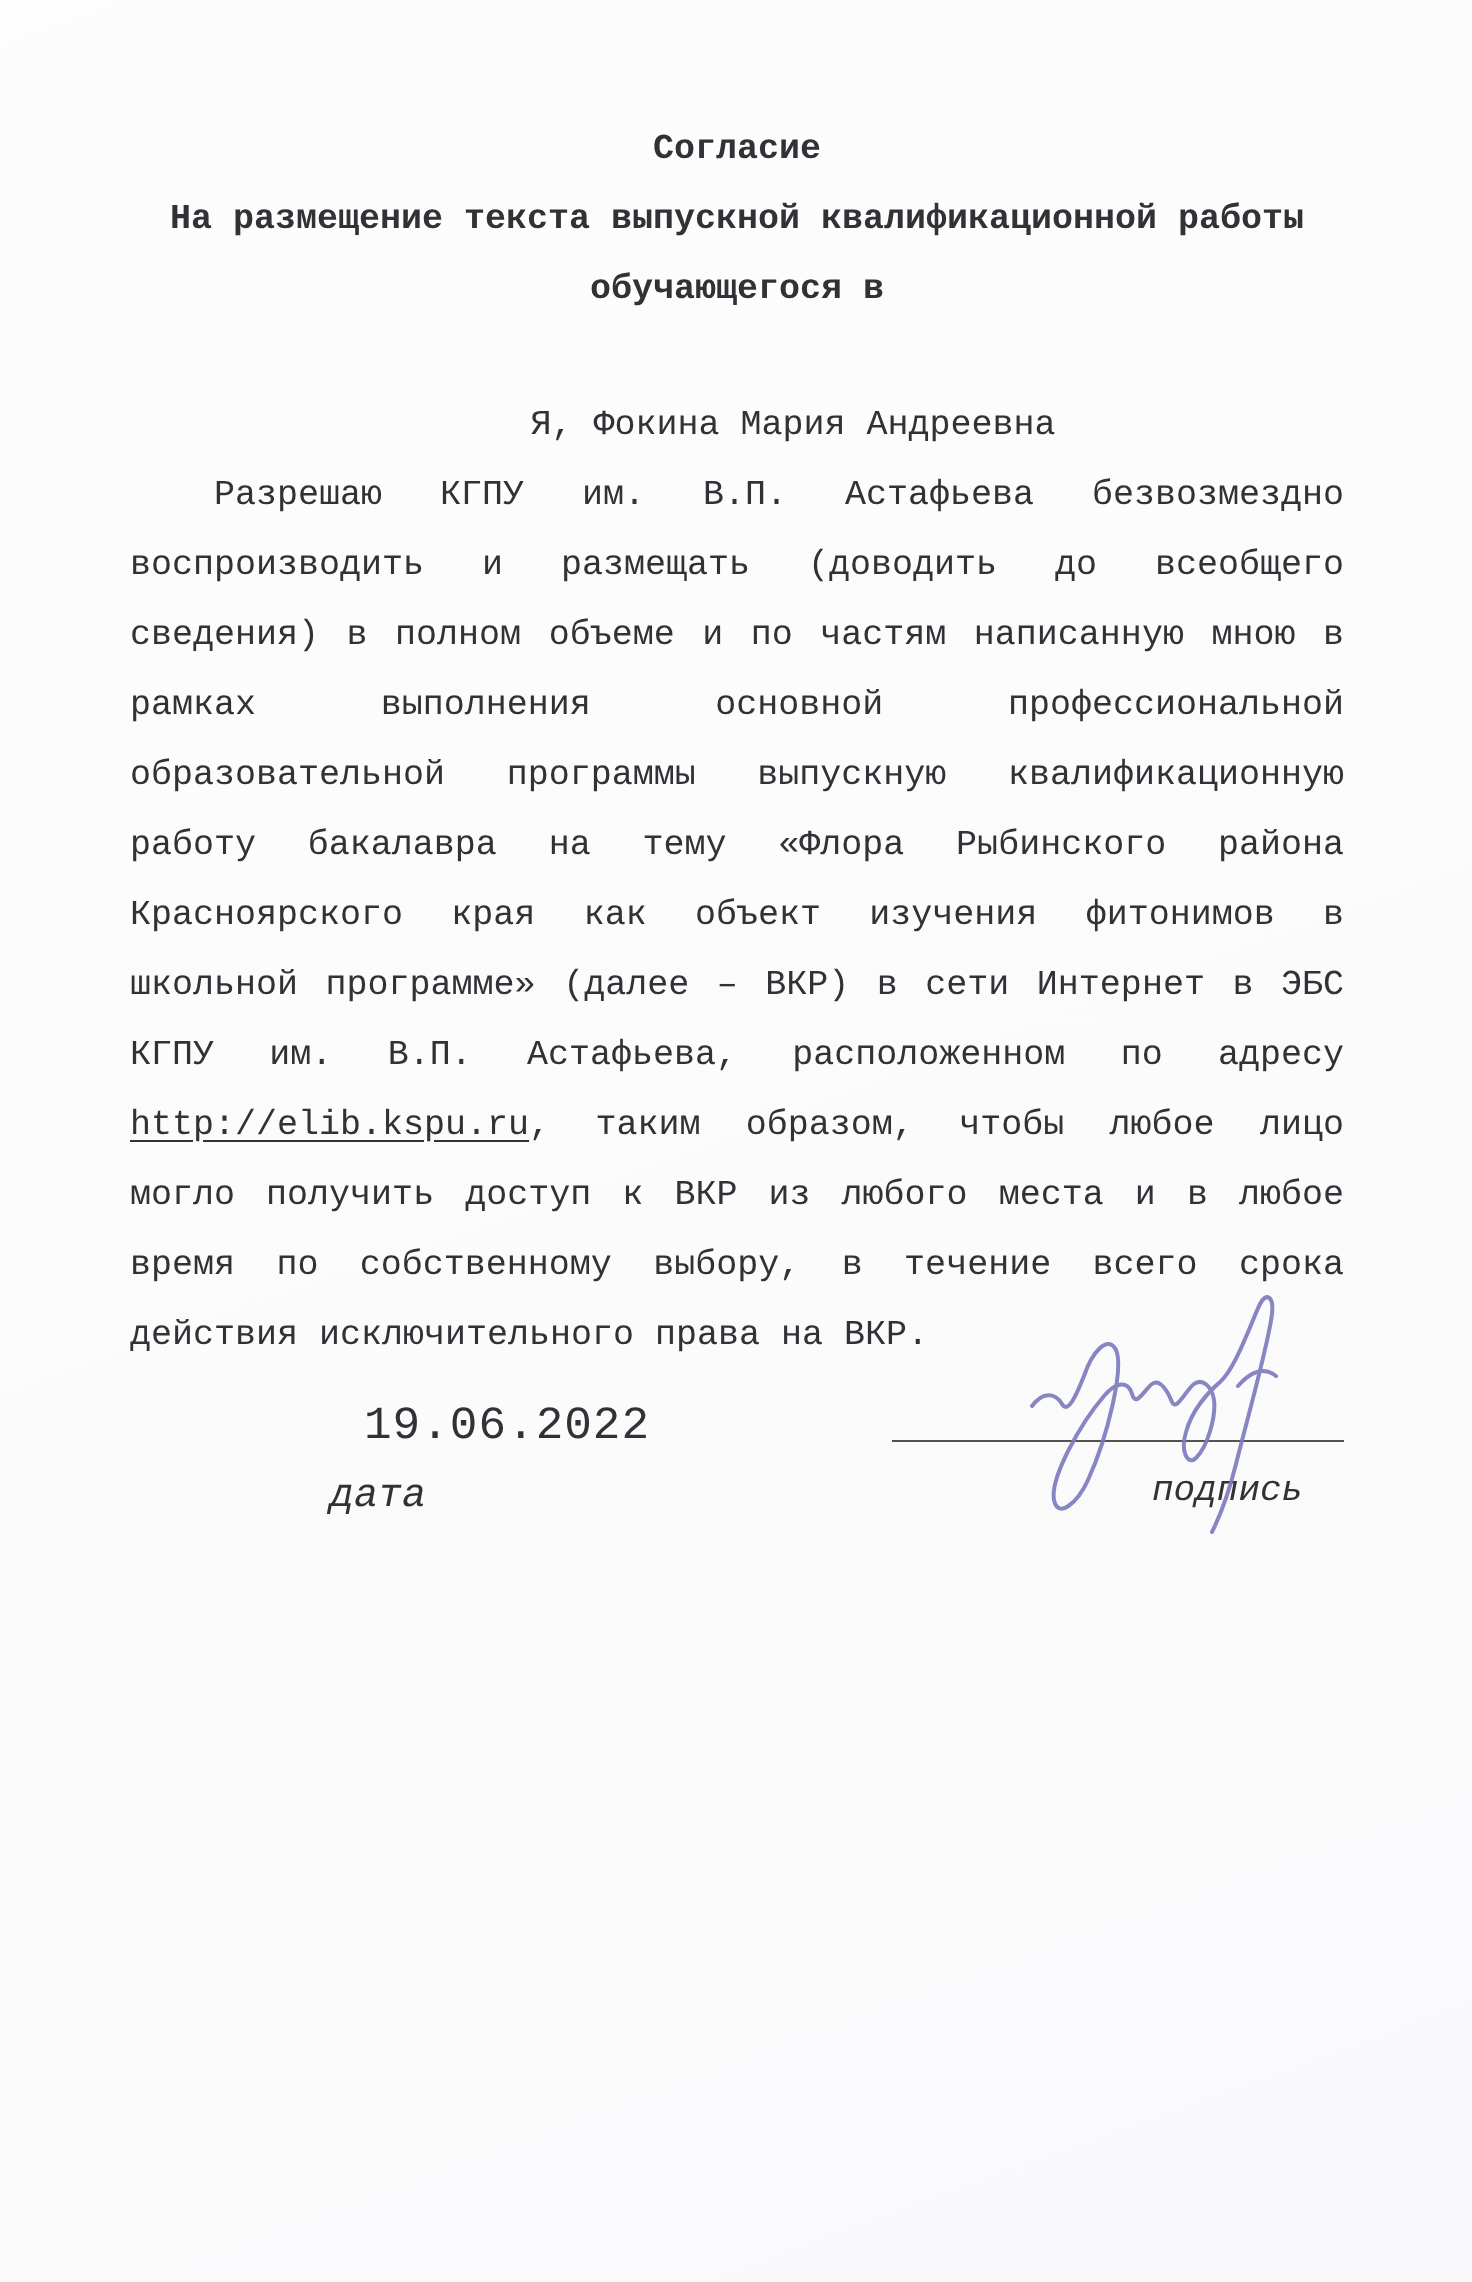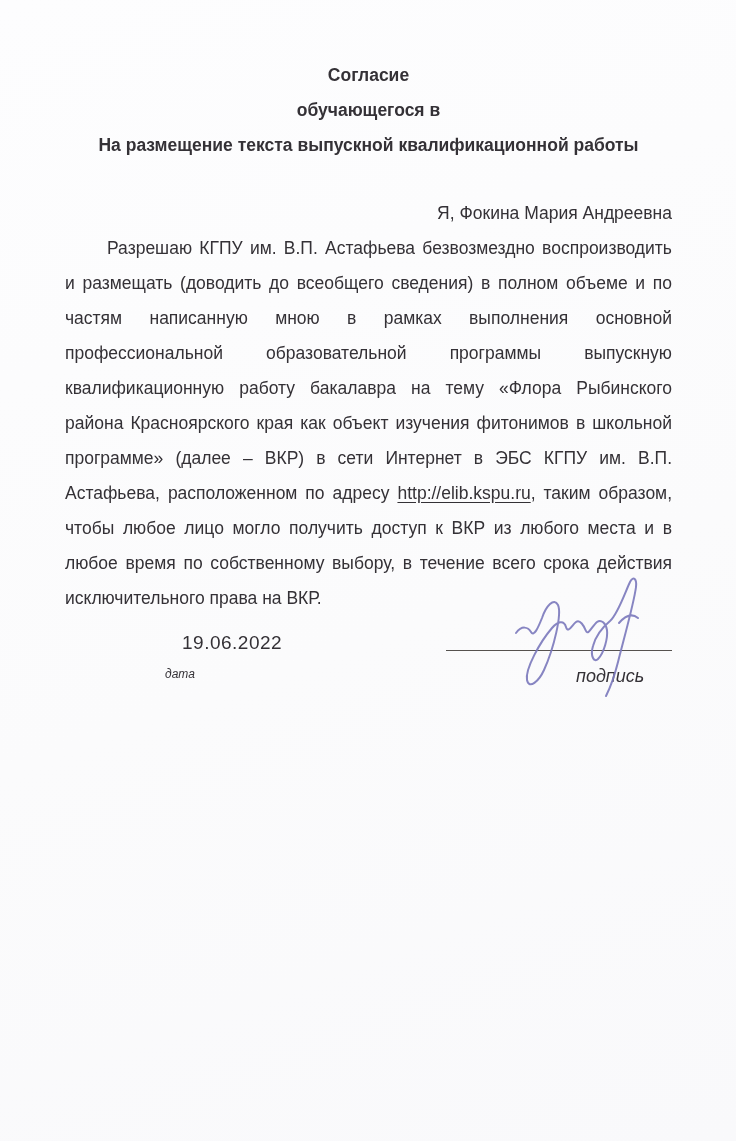--- a/index.html
+++ b/index.html
@@ -7,40 +7,40 @@
     padding: 0;
     background: #e8e8ea;
   }
   .page {
     position: relative;
     width: 736px;
     height: 1141px;
     margin: 0 auto;
     background: linear-gradient(160deg, #fdfdfe 0%, #fbfbfc 55%, #f9f9fb 100%);
     overflow: hidden;
-    font-family: Liberation Sans, sans-serif;
+    font-family: Liberation Mono, monospace;
     color: #343136;
   }
   .content {
     padding: 58px 64px 0 65px;
   }
   .title-block {
     text-align: center;
     font-weight: bold;
     font-size: 17.5px;
     line-height: 35px;
   }
   .title-line { display: block; }
   .body-block {
     margin-top: 33px;
     font-size: 17.5px;
     line-height: 35px;
   }
   .byline {
-    text-align: right;
+    text-align: center;
     padding-left: 56px; 
   }
   .para {
     text-align: justify;
     text-indent: 42px;
     margin: 0;
   }
   .doc-link {
     color: #343136;
     text-decoration: underline;
@@ -49,28 +49,28 @@
   .sig-row {
     margin-top: 16px;
     display: flex;
     align-items: flex-start;
   }
   .date-block {
     margin-left: 100px;
     width: 170px;
   }
   .date-value {
-    font-size: 19px;
+    font-size: 23px;
     line-height: 22px;
     letter-spacing: 0.5px;
     padding-left: 17px;
   }
   .date-label {
     font-style: italic;
-    font-size: 12px;
+    font-size: 20px;
     margin-top: 13px;
   }
   .sig-block {
     margin-left: auto;
     position: relative;
     width: 226px;
     height: 120px;
   }
   .sig-line {
     margin-top: 18px;
@@ -93,22 +93,22 @@
   }
 </style>
 </head>
 <body>
 
 <div class="page">
   <div class="content">
 
     <div class="title-block">
       <span class="title-line">Согласие</span>
+      <span class="title-line">На размещение текста выпускной квалификационной работы</span>
       <span class="title-line">обучающегося в</span>
-      <span class="title-line">На размещение текста выпускной квалификационной работы</span>
     </div>
 
     <div class="body-block">
       <div class="byline">Я, Фокина Мария Андреевна</div>
 
       <p class="para"><span>Разрешаю КГПУ им. В.П. Астафьева безвозмездно воспроизводить и размещать (доводить до всеобщего сведения) в полном объеме и по частям написанную мною в рамках выполнения основной профессиональной образовательной программы выпускную квалификационную работу бакалавра на тему «Флора Рыбинского района Красноярского края как объект изучения фитонимов в школьной программе» (далее – ВКР) в сети Интернет в ЭБС КГПУ им. В.П. Астафьева, расположенном по адресу </span><a class="doc-link" href="#">http://elib.kspu.ru</a><span>, таким образом, чтобы любое лицо могло получить доступ к ВКР из любого места и в любое время по собственному выбору, в течение всего срока действия исключительного права на ВКР.</span></p>
 
     </div>
 
     <div class="sig-row">

